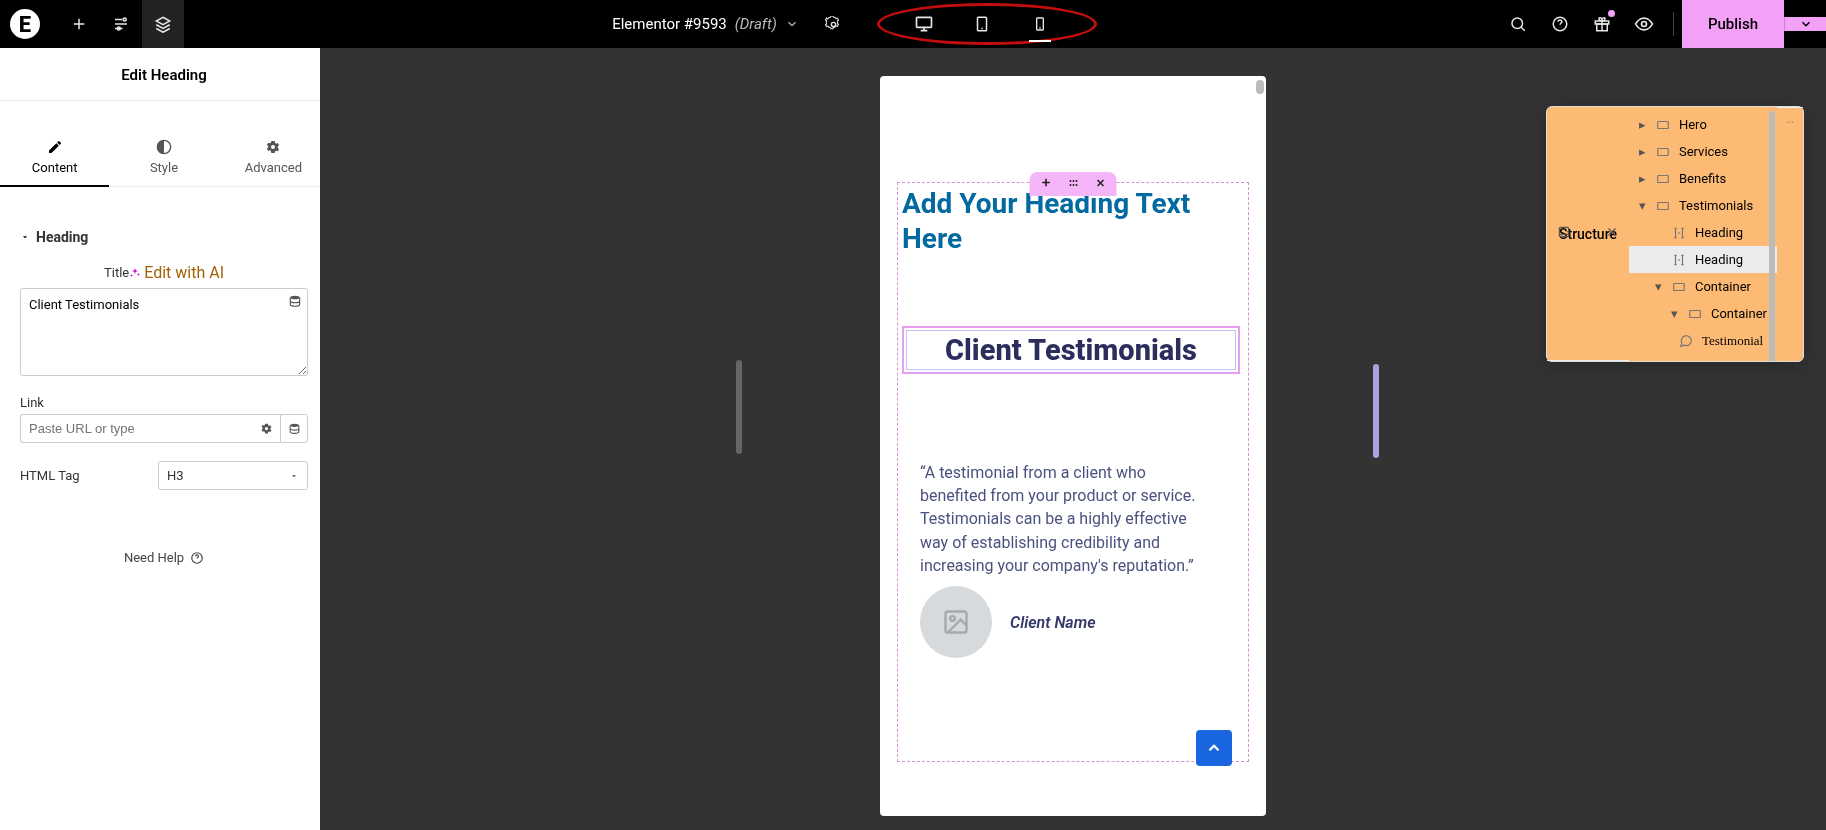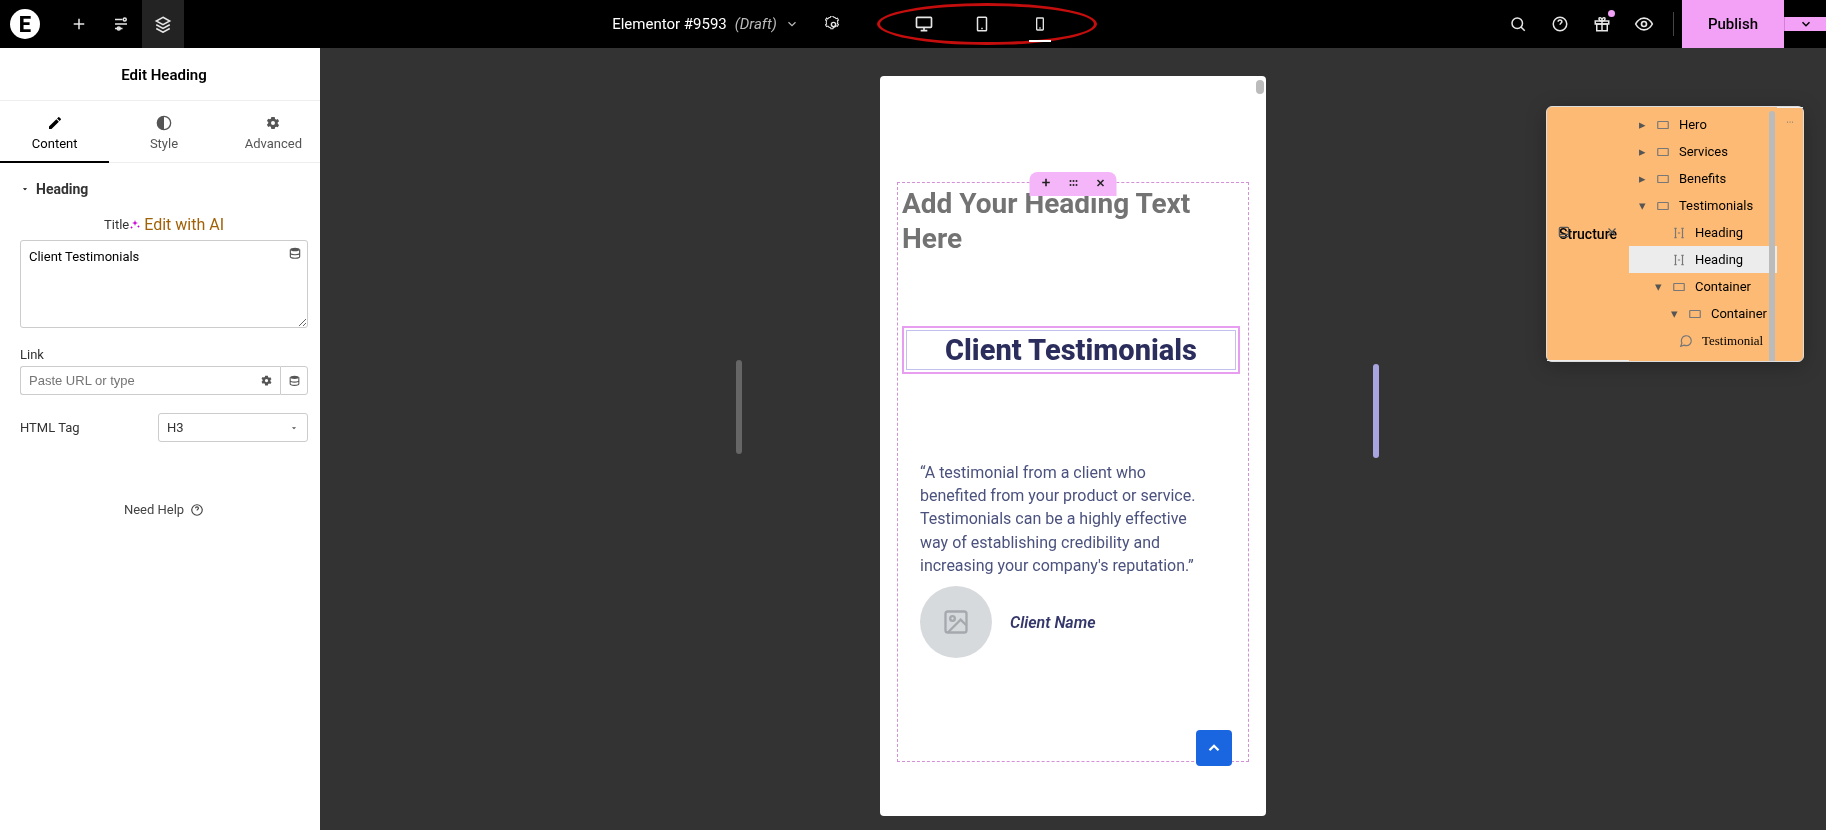--- a/index.html
+++ b/index.html
@@ -19,21 +19,21 @@
 .device-group { display:flex; align-items:center; margin-left: 40px; position: relative; }
 .device-btn { width:58px; height:48px; display:flex; align-items:center; justify-content:center; cursor:pointer; color:#e6e6e6; position: relative; }
 .device-btn.active::after { content:""; position:absolute; bottom:6px; left:18px; right:18px; height:2px; background:#fff; }
 .highlight-oval { position:absolute; border:3px solid #c40d0d; border-radius: 50% / 50%; width: 220px; height: 42px; left: -18px; top: 3px; pointer-events:none; }
 .publish { background:#f3a0f7; color:#000; padding: 0 26px; display:flex; align-items:center; font-weight:500; font-size:15px; height:48px; cursor:pointer; }
 .publish-drop { background:#f3a0f7; width:42px; display:flex; align-items:center; justify-content:center; color:#000; cursor:pointer; border-left: 1px solid #d77de0; }
 .gift-wrap { position:relative; }
 .gift-dot { position:absolute; top:10px; right:8px; width:7px; height:7px; background:#f3a0f7; border-radius:50%; }
 
 
-.left-panel { position:absolute; top:48px; left:0; width:328px; bottom:0; background:#fff; display:flex; flex-direction:column; }
+.left-panel { position:absolute; top:48px; left:0; width:328px; bottom:0; background:#fff; display:flex; flex-direction:column;gap:24px; }
 .panel-title { text-align:center; font-weight:600; font-size:15px; padding: 18px 0 16px; border-bottom: 1px solid #eee; }
 .tabs { display:flex; }
 .tab { flex:1; text-align:center; padding: 14px 0 10px; font-size:13px; color:#555; cursor:pointer; border-bottom:1px solid #eee;}
 .tab.active { border-bottom: 2px solid #000; color:#000; }
 .tab svg { display:block; margin: 0 auto 5px; }
 
 .panel-body { padding: 18px 20px; font-size: 13px; color:#333; flex:1; }
 .section-head { display:flex; align-items:center; gap:6px; font-weight:700; font-size:14px; margin-bottom: 18px; cursor:pointer;}
 .field-row { display:flex; justify-content:center; align-items:center; margin-bottom: 6px; }
 .field-label { font-size:13px; }
@@ -54,21 +54,21 @@
 
 
 .canvas-area { position:absolute; top:48px; left:320px; right:0; bottom:0; background:#333; }
 .canvas-frame { position:absolute; left: 50%; transform: translateX(-50%); top: 28px; width: 386px; height: 740px; background:#fff; border-radius:4px; overflow:hidden; }
 .frame-scroll { position:absolute; top:4px; right:2px; width:8px; height:14px; background:#bbb; border-radius:4px; cursor:pointer;}
 .canvas-scroll { position:absolute; right: 447px; top: 316px; width:6px; height: 94px; background:#a7a4e0; border-radius:3px; cursor:pointer; }
 .canvas-scroll.left-s { right:auto; left: 416px; top:312px; background:#666; }
 .section-handle { position:absolute; top:96px; left:50%; transform:translateX(-50%); background:#f5b5f9; border-radius: 8px 8px 0 0; padding: 4px 10px; display:flex; gap: 14px; color:#222; z-index:2;}
 .section-handle span { cursor:pointer; font-size:14px; }
 .section-outline { position:absolute; top:106px; left:17px; right:17px; height: 580px; border: 1px dashed #d48fd8; }
-.placeholder-head { position:absolute; top:110px; left:22px; right:26px; font-size:28px; font-weight:700; color:#737373; line-height:1.25; }
+.placeholder-head { position:absolute; top:110px; left:22px; right:26px; font-size:28px; font-weight:700; color:#0369a1; line-height:1.25; }
 .heading-sel-wrap { position:absolute; top:250px; left:22px; right:26px; border: 2px solid #e89ef0; padding: 2px; }
 .heading-sel { font-size:29px; font-weight:800; color:#2b2d5c; text-align:center; border: 1px solid #c2c0ee; padding: 2px 4px; white-space:nowrap;}
 .testimonial-txt { position:absolute; top:385px; left:40px; right:50px; color:#4b527e; font-size:16px; line-height:1.45; }
 .avatar-row { position:absolute; top:510px; left:40px; display:flex; align-items:center; gap:18px; }
 .avatar { width:72px; height:72px; border-radius:50%; background:#d7dadd; display:flex; align-items:center; justify-content:center; color:#a5a9ad; }
 .client-name { font-style:italic; font-weight:600; color:#34376a; font-size:16px; }
 .scroll-top { position:absolute; bottom: 50px; right: 34px; width:36px; height:36px; background:#1a66e0; color:#fff; display:flex; align-items:center; justify-content:center; border-radius:4px; cursor:pointer;}
 
 
 .structure-panel { position:absolute; top:106px; right:22px; width:258px; background:#fdba74; border:1px solid #ddd; border-radius:6px; box-shadow: 0 4px 20px rgba(0,0,0,.25); display:flex; flex-direction:row; }

